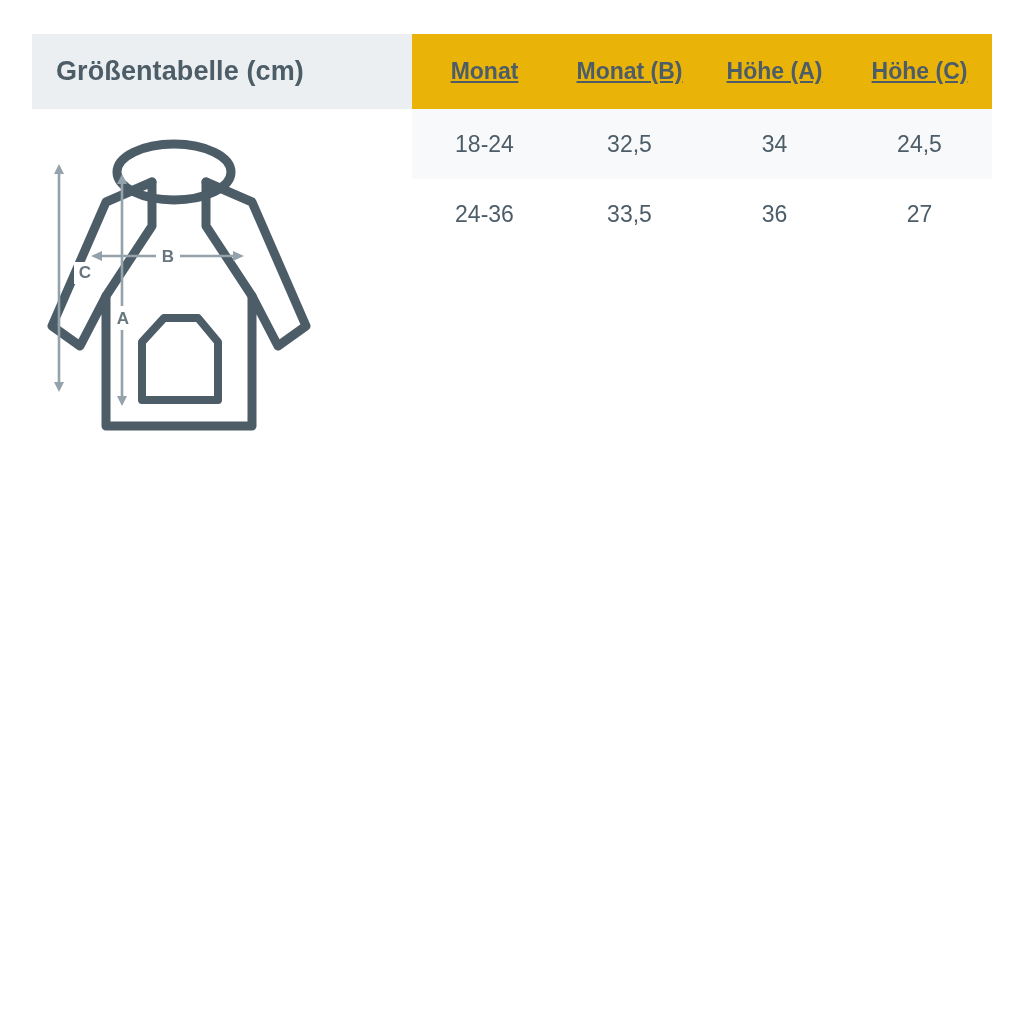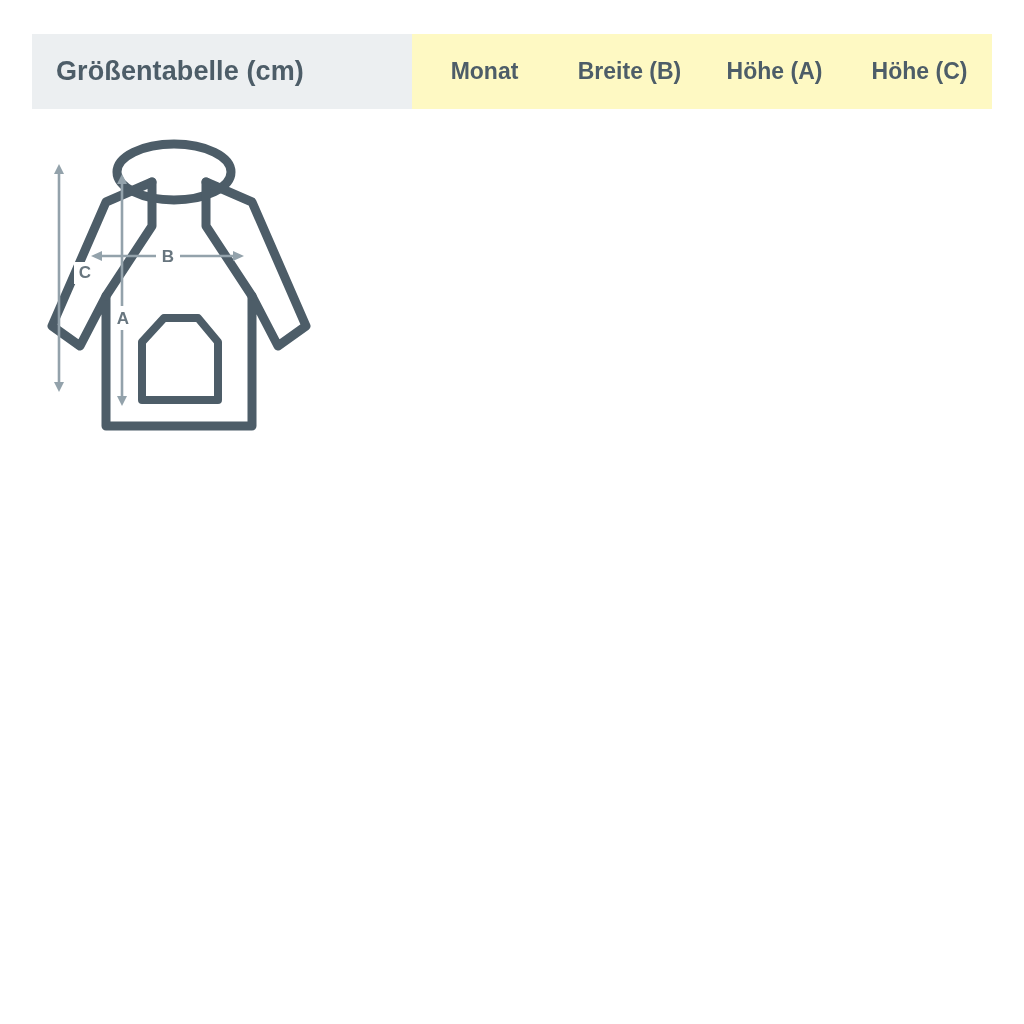--- a/index.html
+++ b/index.html
@@ -61,21 +61,22 @@
     font-weight: normal;
     padding: 0;
   }
   .table thead th {
     height: 75px;
     vertical-align: middle;
     font-weight: bold;
     font-size: 23px;
   }
   .table thead tr {
-    background: #fef9c3;
+    background: #eab308;
+    text-decoration: underline;
   }
   .table tbody tr {
     height: 70px;
   }
   .table tbody tr.alt {
     background: #f7f9fa;
   }
   .table tbody td {
     vertical-align: middle;
   }
@@ -167,23 +168,35 @@
         <rect x="78" y="176" width="22" height="24" fill="#ffffff"></rect>
         <text x="89" y="194" text-anchor="middle">A</text>
       </g>
     </svg>
   </div>
 
   <table class="table">
     <thead>
       <tr>
         <th class="col-month">Monat</th>
-        <th class="col-width">Breite (B)</th>
+        <th class="col-width">Monat (B)</th>
         <th class="col-height">Höhe (A)</th>
         <th class="col-sleeve">Höhe (C)</th>
       </tr>
     </thead>
     <tbody>
+      <tr class="alt">
+        <td>18-24</td>
+        <td>32,5</td>
+        <td>34</td>
+        <td>24,5</td>
+      </tr>
+      <tr>
+        <td>24-36</td>
+        <td>33,5</td>
+        <td>36</td>
+        <td>27</td>
+      </tr>
     </tbody>
   </table>
 
 
 </div>
 
 </body></html>

